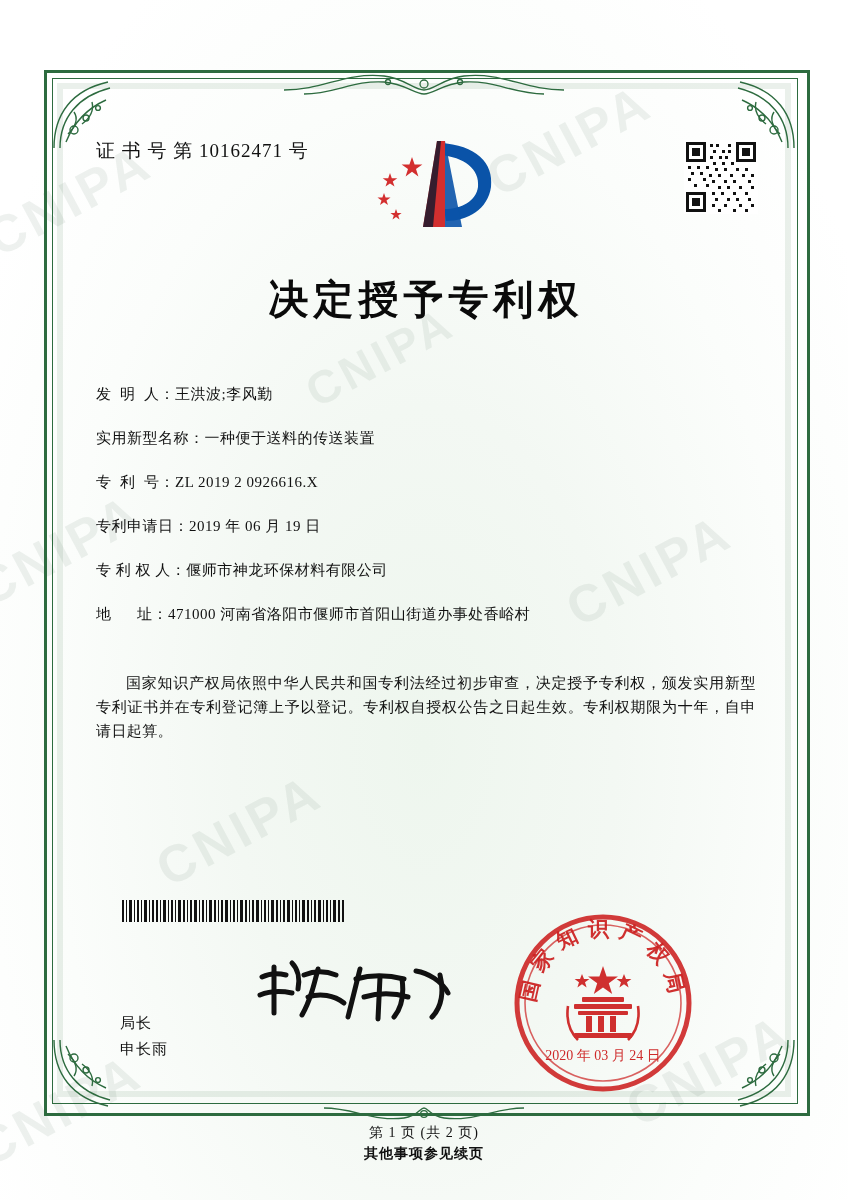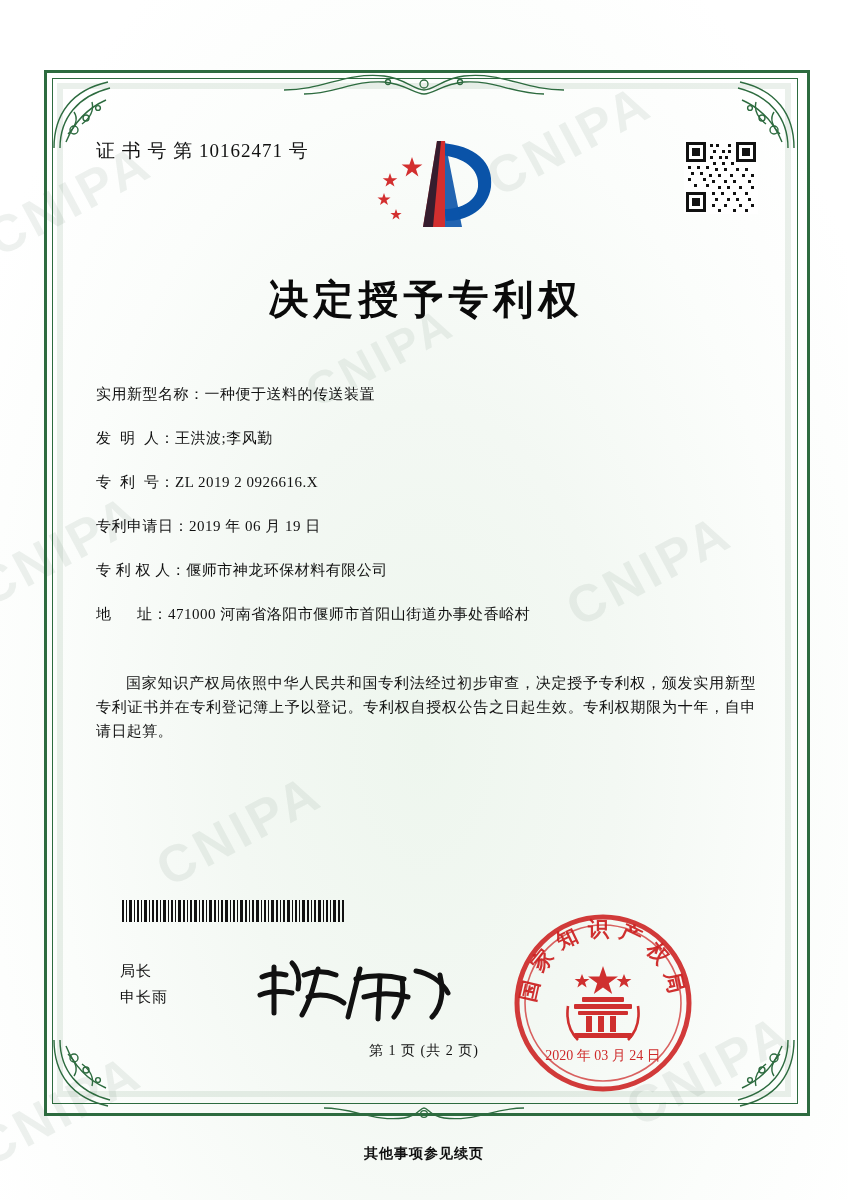--- a/index.html
+++ b/index.html
@@ -188,21 +188,21 @@
     left: 122px;
     top: 900px;
     width: 222px;
     height: 22px;
   }
   .barcode svg { width: 100%; height: 100%; display: block; }
 
   .signer {
     position: absolute;
     left: 120px;
-    top: 958px;
+    top: 1010px;
     font-size: 15px;
     line-height: 26px;
     letter-spacing: 1px;
   }
   .signature {
     position: absolute;
     left: 252px;
     top: 955px;
     width: 210px;
     height: 74px;
@@ -216,21 +216,21 @@
     top: 908px;
     width: 190px;
     height: 190px;
   }
   .seal svg { width: 100%; height: 100%; display: block; }
 
   .page-num {
     position: absolute;
     left: 0;
     right: 0;
-    top: 1042px;
+    top: 1124px;
     text-align: center;
     font-size: 14px;
     letter-spacing: 1px;
   }
   .footnote {
     position: absolute;
     left: 0;
     right: 0;
     top: 1145px;
     text-align: center;
@@ -414,27 +414,27 @@
 
   <div class="content">
 
     <div class="cert-no">证 书 号 第 10162471 号</div>
 
     <div class="title">决定授予专利权</div>
 
     <div class="fields">
 
       <div class="field">
+        <span class="lbl">发  明  人：</span>
+        <span class="val">王洪波;李风勤</span>
+      </div>
+
+      <div class="field">
         <span class="lbl">实用新型名称：</span>
         <span class="val">一种便于送料的传送装置</span>
-      </div>
-
-      <div class="field">
-        <span class="lbl">发  明  人：</span>
-        <span class="val">王洪波;李风勤</span>
       </div>
 
       <div class="field">
         <span class="lbl">专  利  号：</span>
         <span class="val">ZL 2019 2 0926616.X</span>
       </div>
 
       <div class="field">
         <span class="lbl">专利申请日：</span>
         <span class="val">2019 年 06 月 19 日</span>

